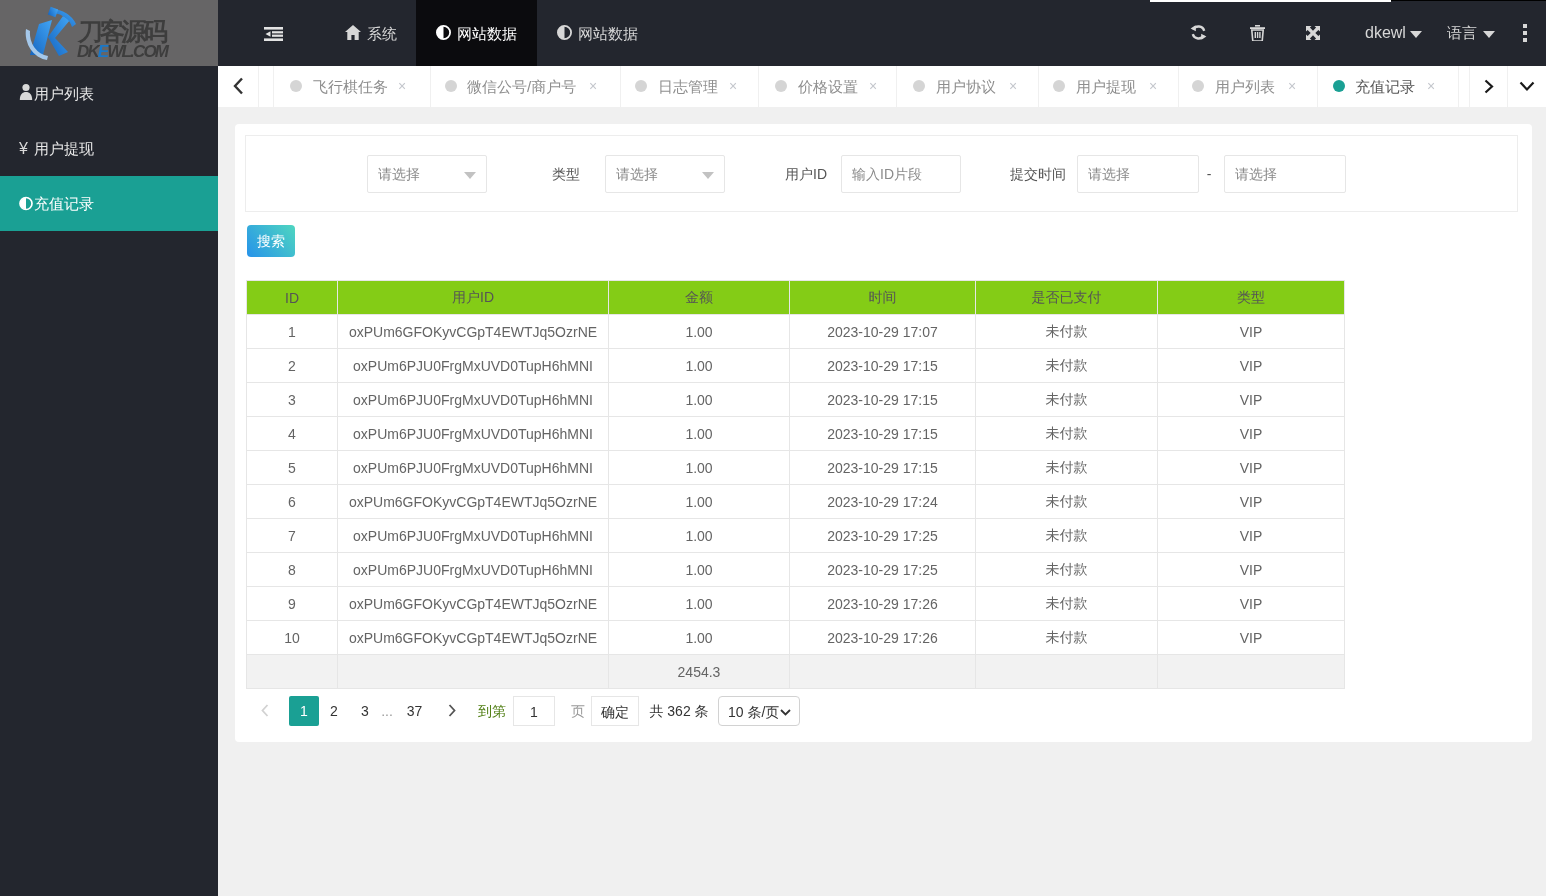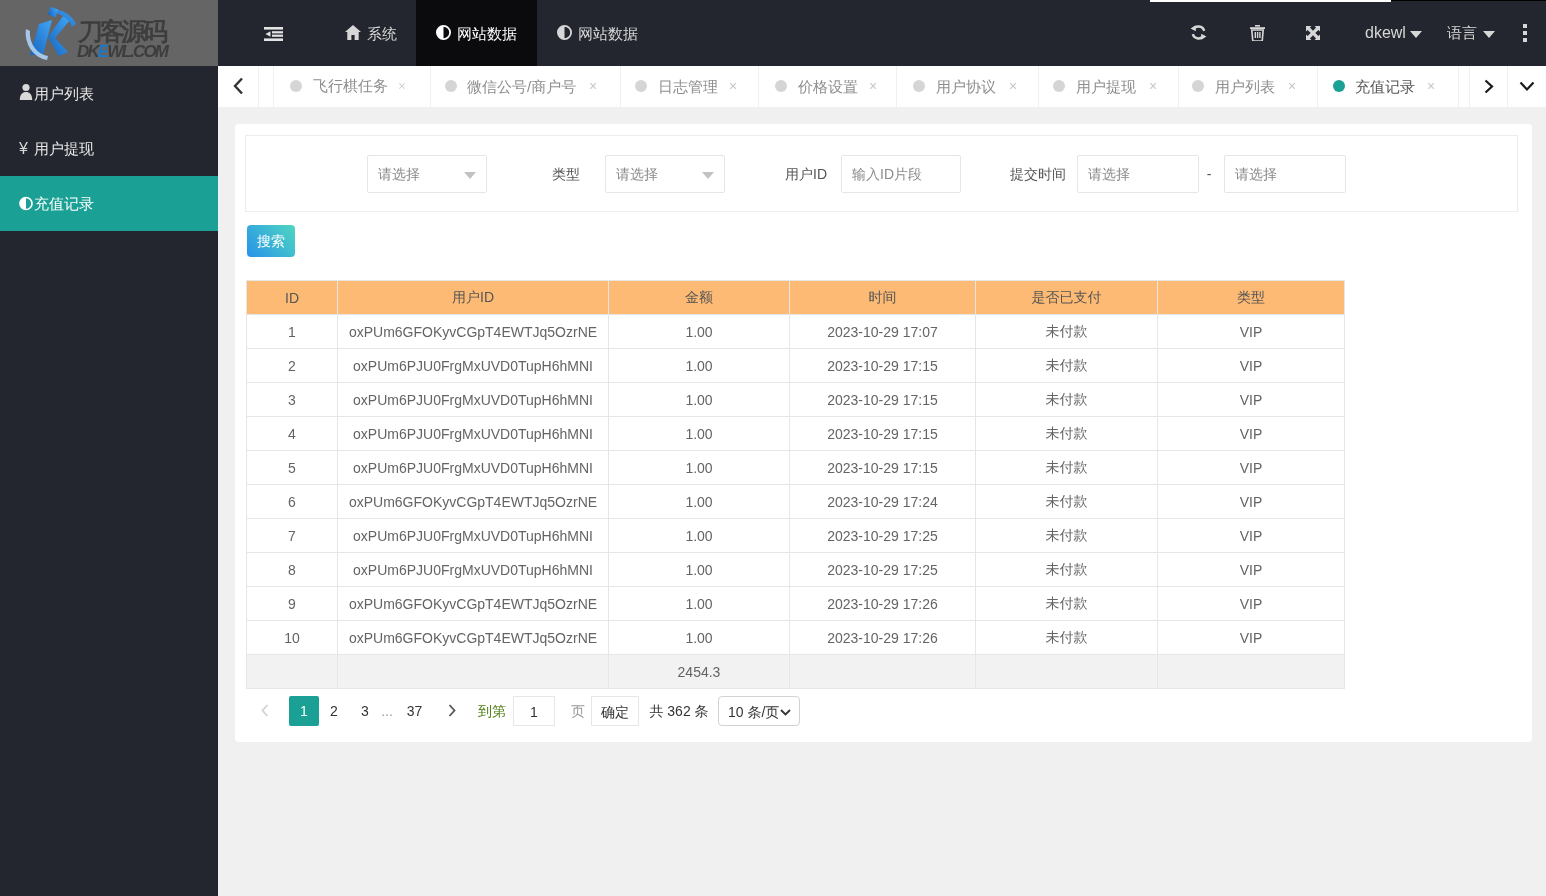--- a/index.html
+++ b/index.html
@@ -35,21 +35,21 @@
 #card { position:absolute; left:235px; top:124px; width:1297px; height:618px; background:#fff; border-radius:4px; }
 #fbox { position:absolute; left:10px; top:11px; width:1273px; height:77px; border:1px solid #ededed; background:#fff; }
 .flabel { position:absolute; top:0; height:77px; line-height:77px; font-size:14px; color:#555; text-align:right; }
 .fctl { position:absolute; top:19px; height:38px; border:1px solid #e6e6e6; background:#fff; font-size:14px; color:#8a8a8a; line-height:36px; padding-left:10px; border-radius:2px; }
 .fctl .car { position:absolute; right:10px; top:16px; width:0; height:0; border-left:6px solid transparent; border-right:6px solid transparent; border-top:7px solid #c2c2c2; }
 #searchbtn { position:absolute; left:12px; top:101px; width:48px; height:32px; border-radius:4px; background:linear-gradient(50deg,#2793ea 0%,#4fd6c0 100%); color:#fff; font-size:14px; text-align:center; line-height:32px; }
 
 
 #tbl { position:absolute; left:11px; top:156px; border-collapse:collapse; table-layout:fixed; font-size:14px; color:#555; }
 #tbl th, #tbl td { border:1px solid #e6e6e6; height:34px; text-align:center; padding:0; font-weight:normal; overflow:hidden; white-space:nowrap; }
-#tbl th { background:#fdba74; color:#555; }
+#tbl th { background:#84cc16; color:#555; }
 #tbl td { background:#fff; color:#646464; }
 #tbl tr.total td { background:#f2f2f2; }
 
 
 #pager { position:absolute; left:0; top:572px; width:1297px; height:30px; font-size:14px; color:#333; }
 .pg { position:absolute; top:0; height:30px; line-height:30px; text-align:center; }
 .pgbox { border:1px solid #e6e6e6; background:#fff; }
 </style>
 </head>
 <body>
@@ -129,21 +129,21 @@
   <text x="53" y="51" font-size="17" font-weight="bold" font-style="italic" fill="#3d3d3d" font-family="'Liberation Sans',sans-serif" textLength="92">DK<tspan fill="#1a78c8">E</tspan>WL.COM</text>
 </svg>
 
 <div id="tabbar">
   <div class="tcell" style="left:0; width:41px; text-align:center;">
     <svg width="11" height="18" viewBox="0 0 11 18" style="margin-top:11px;">
         <polyline points="9,1.5 2,9 9,16.5" fill="none" stroke="#333" stroke-width="2.4"></polyline>
       </svg>
   </div>
   <div class="tcell" style="left:41px; width:15px;"></div>
-  <div class="tcell tab" style="left:56px; width:157px;font-family:Liberation Serif, serif;">
+  <div class="tcell tab" style="left:56px; width:157px;">
       <span class="dot" style="left:16px;"></span>
       <span class="txt" style="left:39px;">飞行棋任务</span>
       <span class="x" style="left:124px;">×</span>
     </div>
   <div class="tcell tab" style="left:213px; width:190px;">
       <span class="dot" style="left:14px;"></span>
       <span class="txt" style="left:36px;">微信公号/商户号</span>
       <span class="x" style="left:158px;">×</span>
     </div>
   <div class="tcell tab" style="left:403px; width:138px;">

